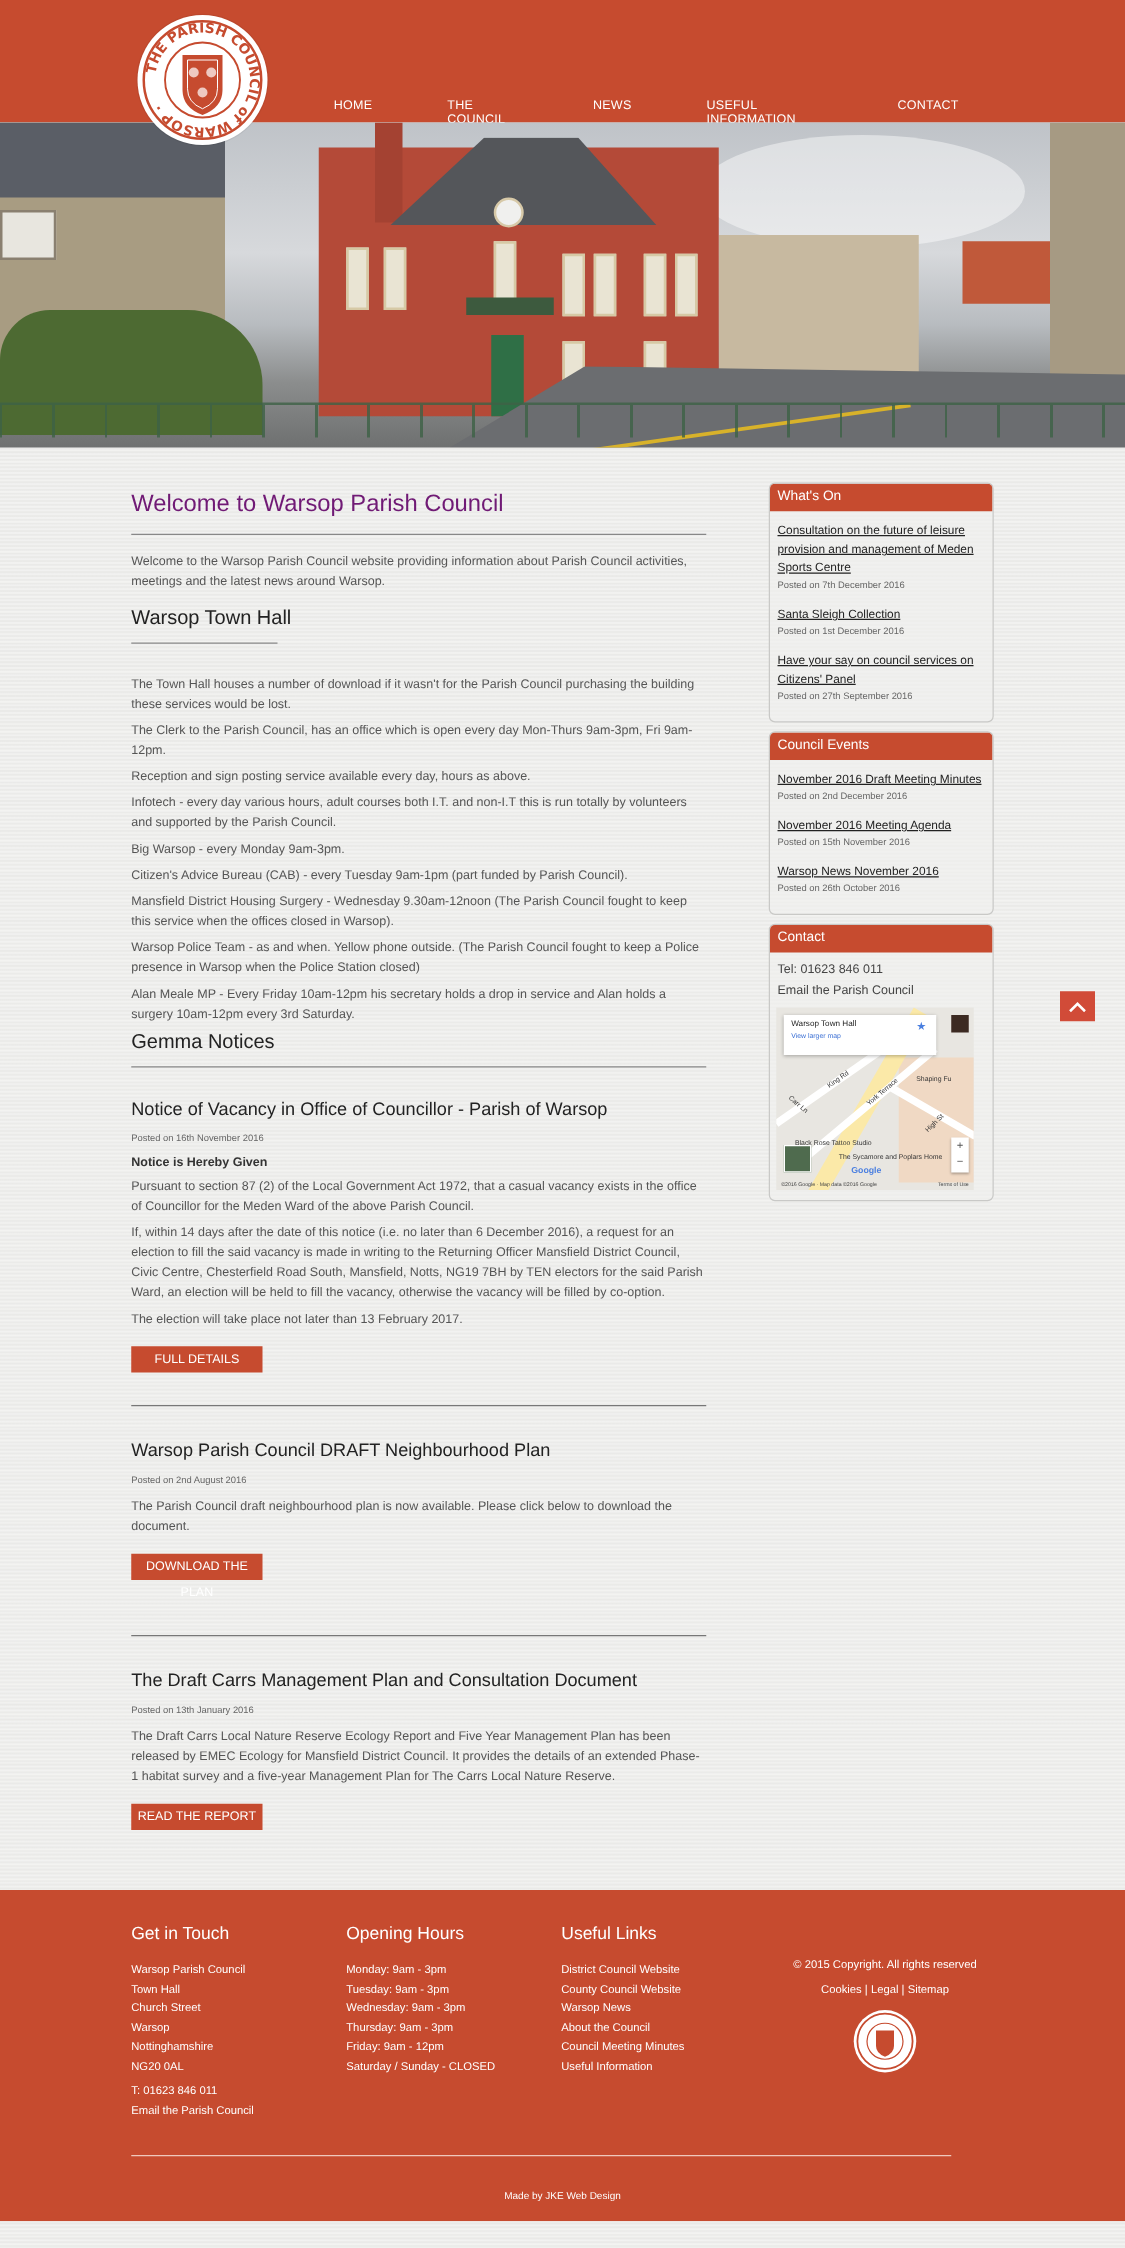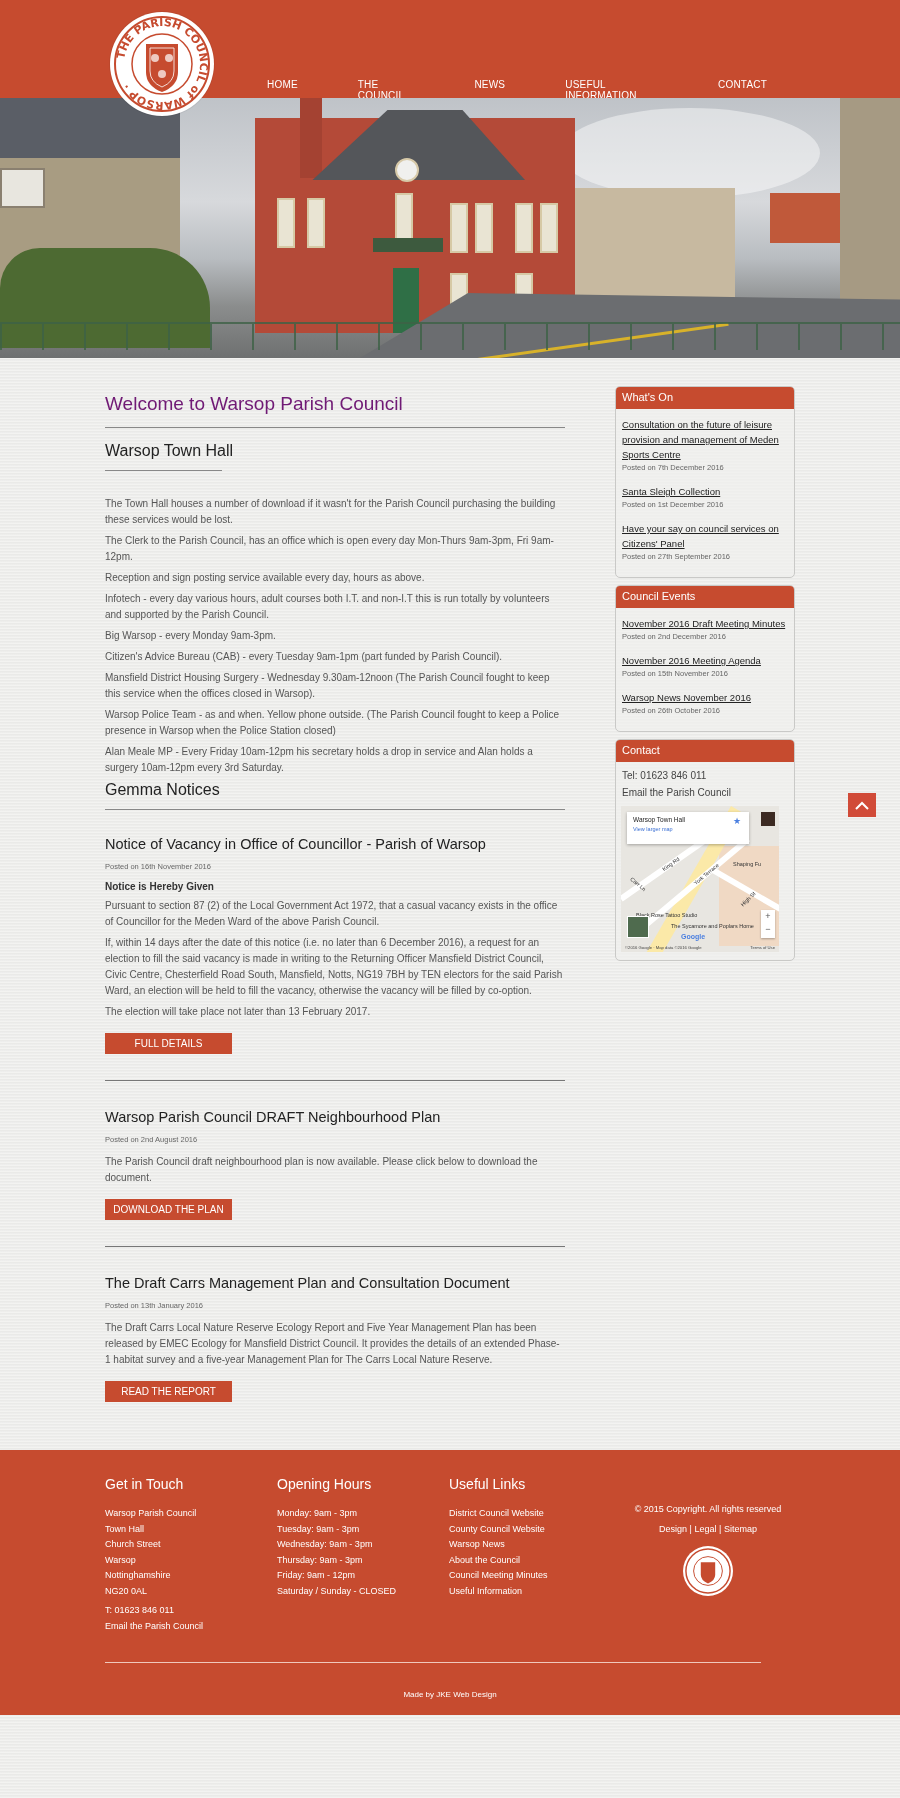--- a/index.html
+++ b/index.html
@@ -59,21 +59,21 @@
     h1.page-title { font-size: 19px; font-weight: normal; color: #701a75; padding-top: 7px; padding-bottom: 12px; border-bottom: 1px solid #888; margin-bottom: 14px; }
     .intro { font-size: 10px; line-height: 16px; color: #555; margin-bottom: 12px; }
     h2.section-title { font-size: 16px; font-weight: normal; color: #222; margin-bottom: 10px; }
     .short-rule { width: 117px; height: 1px; background: #888; margin-bottom: 25px; }
     .full-rule { width: 460px; height: 1px; background: #888; margin-bottom: 26px; }
     p.body { font-size: 10px; line-height: 16px; color: #555; margin-bottom: 5px; }
     .notice-title { font-size: 14.5px; font-weight: normal; color: #222; margin-bottom: 10px; }
     .posted { font-size: 7.5px; color: #666; margin-bottom: 10px; }
     .bold-label { font-size: 10px; font-weight: bold; color: #333; margin-bottom: 6px; }
     .btn {
-      display: inline-block; width: 127px; height: 21px; background: #c64b2f; color: #fff;
+      display: inline-block; width: 105px; height: 21px; background: #c64b2f; color: #fff;
       font-size: 10px; text-align: center; line-height: 21px; text-transform: uppercase;
       text-decoration: none; margin-top: 8px;
     }
     .notice-rule { width: 460px; height: 1px; background: #777; margin: 26px 0 28px; }
 
     
     .widget { border: 1px solid #c9c9c7; border-radius: 5px; background: rgba(240,240,238,0.6); margin-bottom: 7px; overflow: hidden; }
     .widget-head { background: #c64b2f; color: #fff; font-size: 11px; padding: 4px 6px; height: 22px; }
     .widget-body { padding: 8px 6px 4px; }
     .w-item { margin-bottom: 12px; }
@@ -174,20 +174,21 @@
     <div class="door"></div>
   </div>
   <div class="road"></div>
   <div class="yellow-line"></div>
   <div class="railing"></div>
 </div>
 
 <div class="container">
   <div class="content">
     <h1 class="page-title">Welcome to Warsop Parish Council</h1>
+    <p class="intro">Welcome to the Warsop Parish Council website providing information about Parish Council activities, meetings and the latest news around Warsop.</p>
 
     <h2 class="section-title">Warsop Town Hall</h2>
     <div class="short-rule"></div>
     <p class="body">The Town Hall houses a number of download if it wasn't for the Parish Council purchasing the building these services would be lost.</p>
     <p class="body">The Clerk to the Parish Council, has an office which is open every day Mon-Thurs 9am-3pm, Fri 9am-12pm.</p>
     <p class="body">Reception and sign posting service available every day, hours as above.</p>
     <p class="body">Infotech - every day various hours, adult courses both I.T. and non-I.T this is run totally by volunteers and supported by the Parish Council.</p>
     <p class="body">Big Warsop - every Monday 9am-3pm.</p>
     <p class="body">Citizen's Advice Bureau (CAB) - every Tuesday 9am-1pm (part funded by Parish Council).</p>
     <p class="body">Mansfield District Housing Surgery - Wednesday 9.30am-12noon (The Parish Council fought to keep this service when the offices closed in Warsop).</p>
@@ -334,21 +335,21 @@
         <div class="line"><a>District Council Website</a></div>
         <div class="line"><a>County Council Website</a></div>
         <div class="line"><a>Warsop News</a></div>
         <div class="line"><a>About the Council</a></div>
         <div class="line"><a>Council Meeting Minutes</a></div>
         <div class="line"><a>Useful Information</a></div>
       </div>
       <div class="f-right">
         <div class="copy">© 2015 Copyright. All rights reserved</div>
         <div class="legal">
-          <a>Design</a>
+          <a>Cookies</a>
           <span>|</span>
           <a>Legal</a>
           <span>|</span>
           <a>Sitemap</a>
         </div>
         <div class="f-logo">
           <svg viewBox="0 0 100 100">
             <circle cx="50" cy="50" r="46" fill="#fff" stroke="#c64b2f" stroke-width="3"></circle>
             <circle cx="50" cy="50" r="30" fill="none" stroke="#c64b2f" stroke-width="2"></circle>
             <path d="M35,32 L65,32 L65,58 Q65,70 50,76 Q35,70 35,58 Z" fill="#c64b2f"></path>

